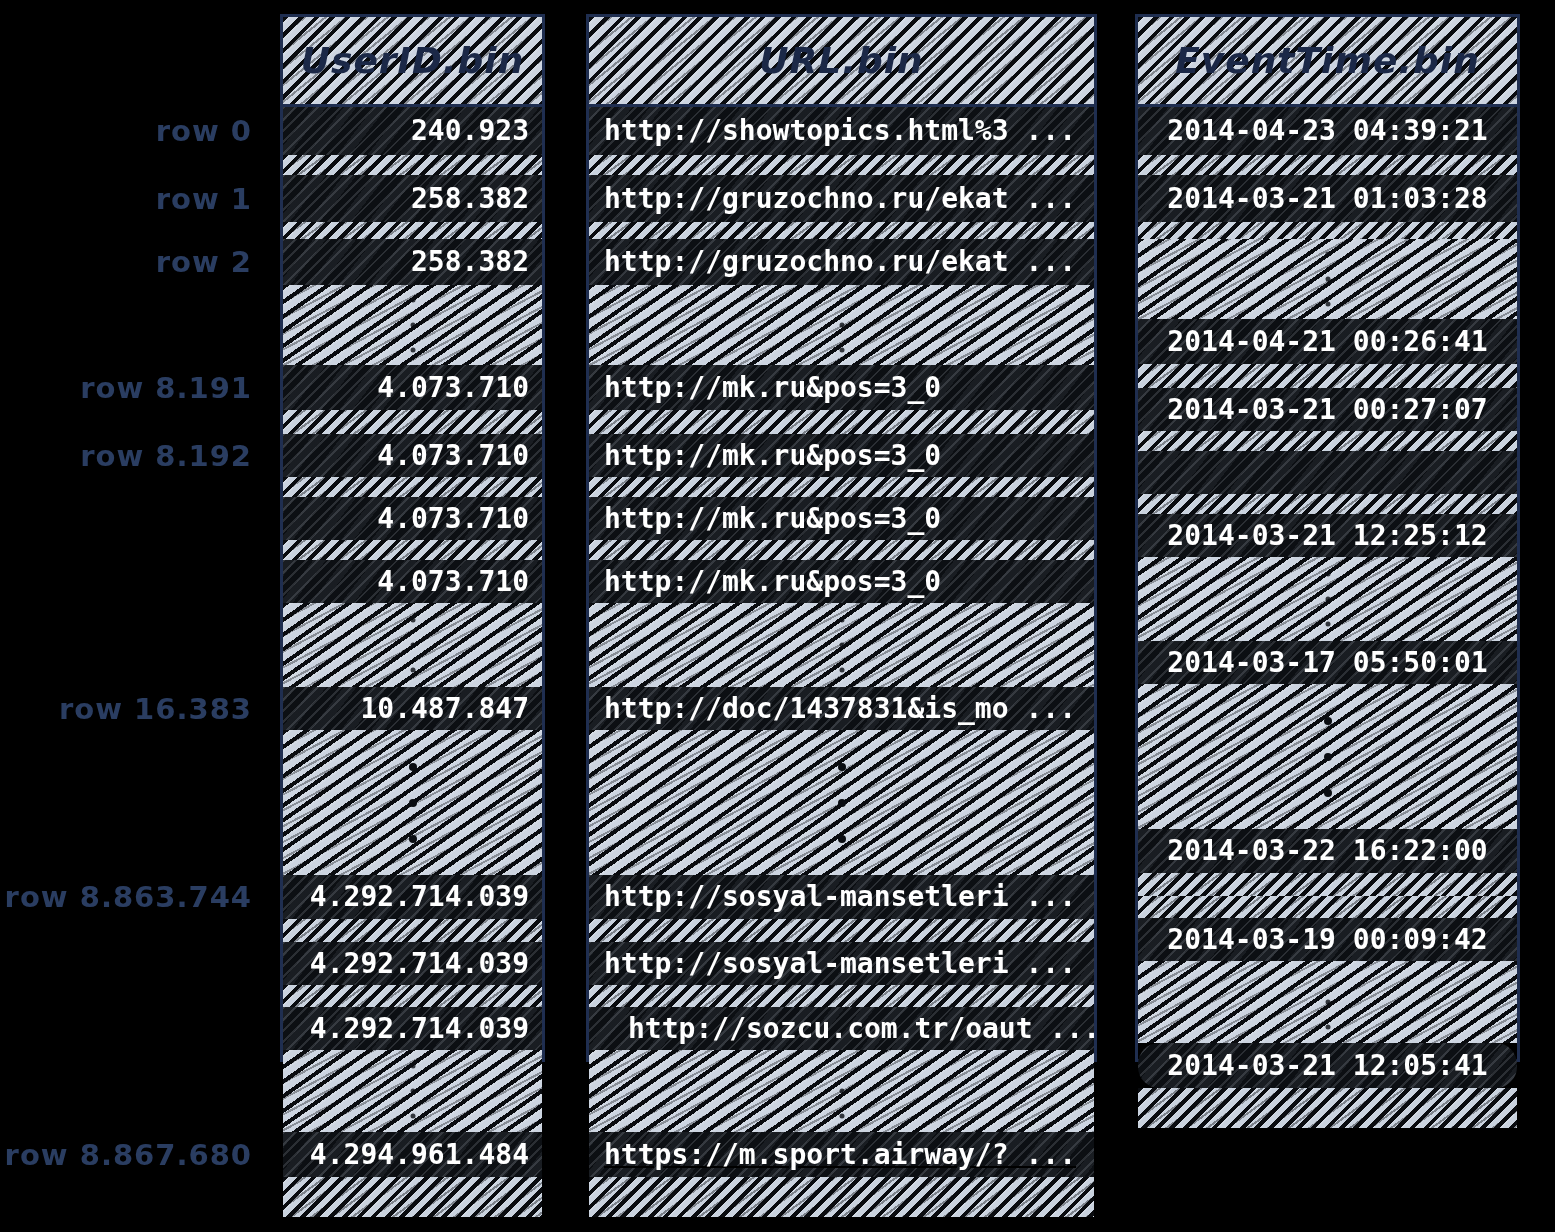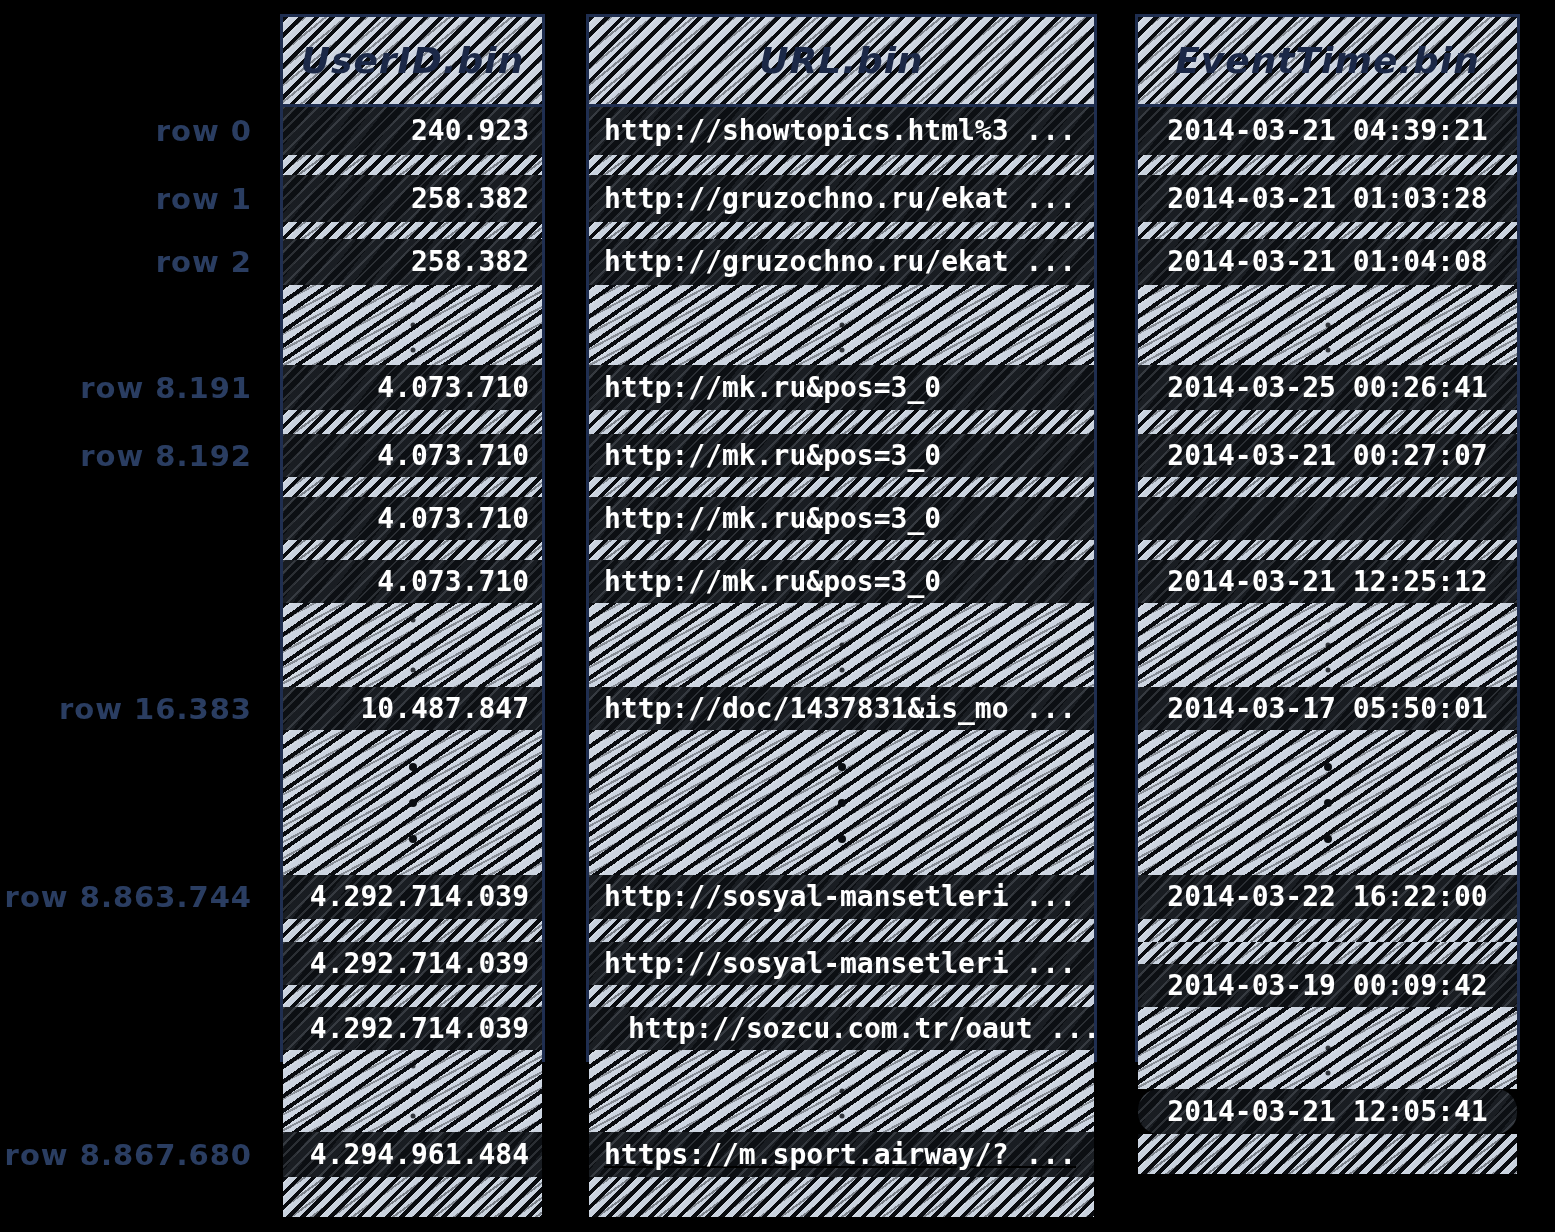--- a/index.html
+++ b/index.html
@@ -222,39 +222,36 @@
         <div class="seg strip" style="height: 40px;"></div>
       </div>
   </div>
 
   <div class="col" id="col-2" style="left:1135px;width:385px">
     <div class="col-header">
       <span>EventTime.bin</span>
     </div>
     <div class="col-body">
         <div class="seg row align-center" style="height: 48px;">
-          <span class="cell">2014-03-21 04:39:21</span>
+          <span class="cell">2014-04-23 04:39:21</span>
         </div>
         <div class="seg strip" style="height: 20px;"></div>
         <div class="seg row align-center" style="height: 47px; text-align: right;">
           <span class="cell">2014-03-21 01:03:28</span>
         </div>
         <div class="seg strip" style="height: 17px;"></div>
-        <div class="seg row align-center" style="height: 46px;">
-          <span class="cell">2014-03-21 01:04:08</span>
-        </div>
         <div class="seg gap" style="height: 80px;">
           <div class="dots small">
             <i class="dot"></i>
             <i class="dot"></i>
             <i class="dot"></i>
           </div>
         </div>
         <div class="seg row align-center" style="height: 45px;">
-          <span class="cell">2014-03-25 00:26:41</span>
+          <span class="cell">2014-04-21 00:26:41</span>
         </div>
         <div class="seg strip" style="height: 24px;"></div>
         <div class="seg row align-center" style="height: 43px;">
           <span class="cell">2014-03-21 00:27:07</span>
         </div>
         <div class="seg strip" style="height: 20px;"></div>
         <div class="seg row align-center" style="height: 43px;">
           <span class="cell"></span>
         </div>
         <div class="seg strip" style="height: 20px;"></div>

